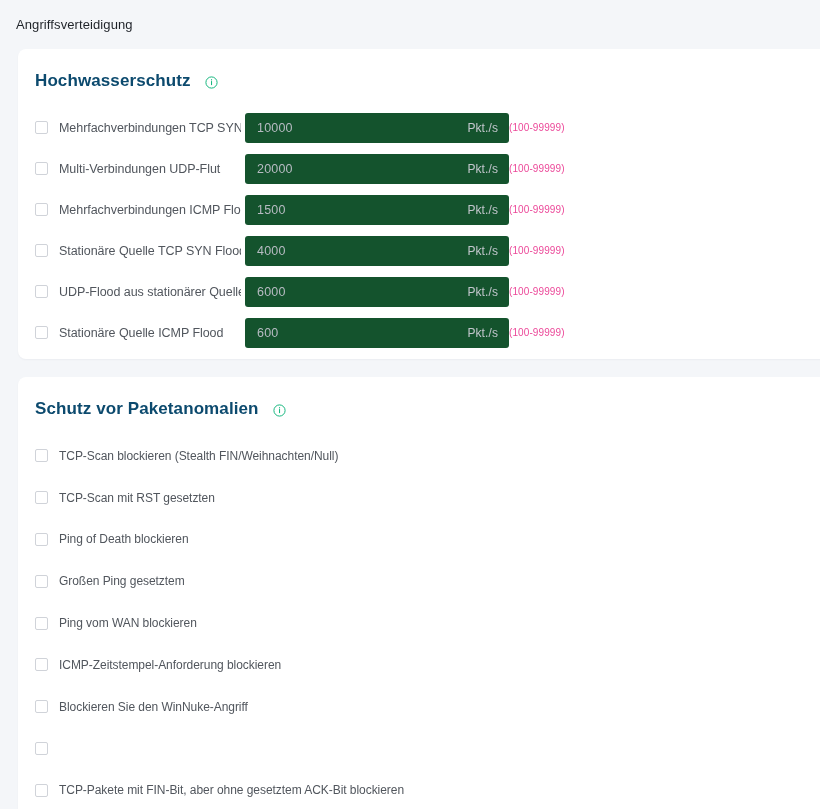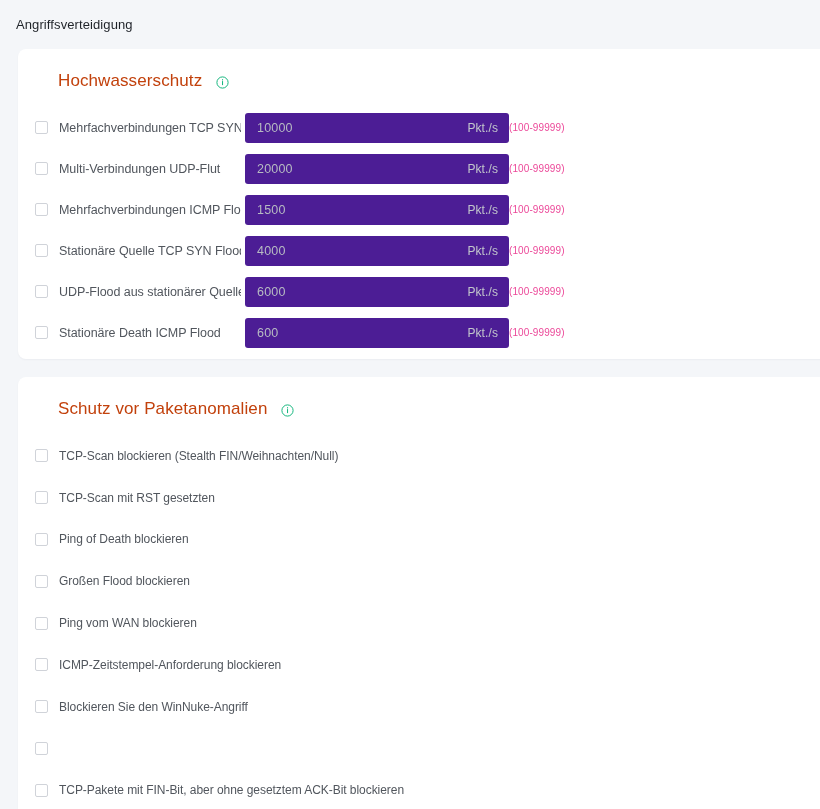--- a/index.html
+++ b/index.html
@@ -57,24 +57,23 @@
   }
 
   .card-title-row {
     display: flex;
     align-items: center;
     padding-left: 17px;
     padding-top: 22px;
   }
   .card-title {
     font-size: 17px;
-    color: #c2410c;
-    font-weight: 400;
-    letter-spacing: 0.1px;
-    margin-left: 23px;
+    color: #0c4a6e;
+    font-weight: 700;
+    letter-spacing: 0.1px;
   }
   .info-icon {
     margin-left: 14px;
     width: 13px;
     height: 13px;
     display: inline-flex;
     align-items: center;
     justify-content: center;
     position: relative;
     top: 1px;
@@ -113,21 +112,21 @@
     white-space: nowrap;
     overflow: hidden;
     letter-spacing: -0.05px;
   }
 
   .input-wrap {
     position: relative;
     width: 264px;
     min-width: 264px;
     height: 30px;
-    background: #4c1d95;
+    background: #14532d;
     border-radius: 3px;
     display: flex;
     align-items: center;
     box-sizing: border-box;
     margin-left: 4px;
   }
   .input-value {
     font-size: 12.5px;
     color: #b7bbc2;
     padding-left: 12px;
@@ -228,21 +227,21 @@
           <div class="checkbox"></div>
           <div class="flood-label">UDP-Flood aus stationärer Quelle</div>
           <div class="input-wrap">
             <span class="input-value">6000</span>
             <span class="input-unit">Pkt./s</span>
           </div>
           <div class="range-hint">(100-99999)</div>
         </div>
         <div class="flood-row">
           <div class="checkbox"></div>
-          <div class="flood-label">Stationäre Death ICMP Flood</div>
+          <div class="flood-label">Stationäre Quelle ICMP Flood</div>
           <div class="input-wrap">
             <span class="input-value">600</span>
             <span class="input-unit">Pkt./s</span>
           </div>
           <div class="range-hint">(100-99999)</div>
         </div>
       </div>
   </div>
 
   <div class="card" id="card-anomaly">
@@ -264,21 +263,21 @@
         <div class="anomaly-row">
           <div class="checkbox"></div>
           <div class="anomaly-label">TCP-Scan mit RST gesetzten</div>
         </div>
         <div class="anomaly-row">
           <div class="checkbox"></div>
           <div class="anomaly-label">Ping of Death blockieren</div>
         </div>
         <div class="anomaly-row">
           <div class="checkbox"></div>
-          <div class="anomaly-label">Großen Flood blockieren</div>
+          <div class="anomaly-label">Großen Ping gesetztem</div>
         </div>
         <div class="anomaly-row">
           <div class="checkbox"></div>
           <div class="anomaly-label">Ping vom WAN blockieren</div>
         </div>
         <div class="anomaly-row">
           <div class="checkbox"></div>
           <div class="anomaly-label">ICMP-Zeitstempel-Anforderung blockieren</div>
         </div>
         <div class="anomaly-row">

